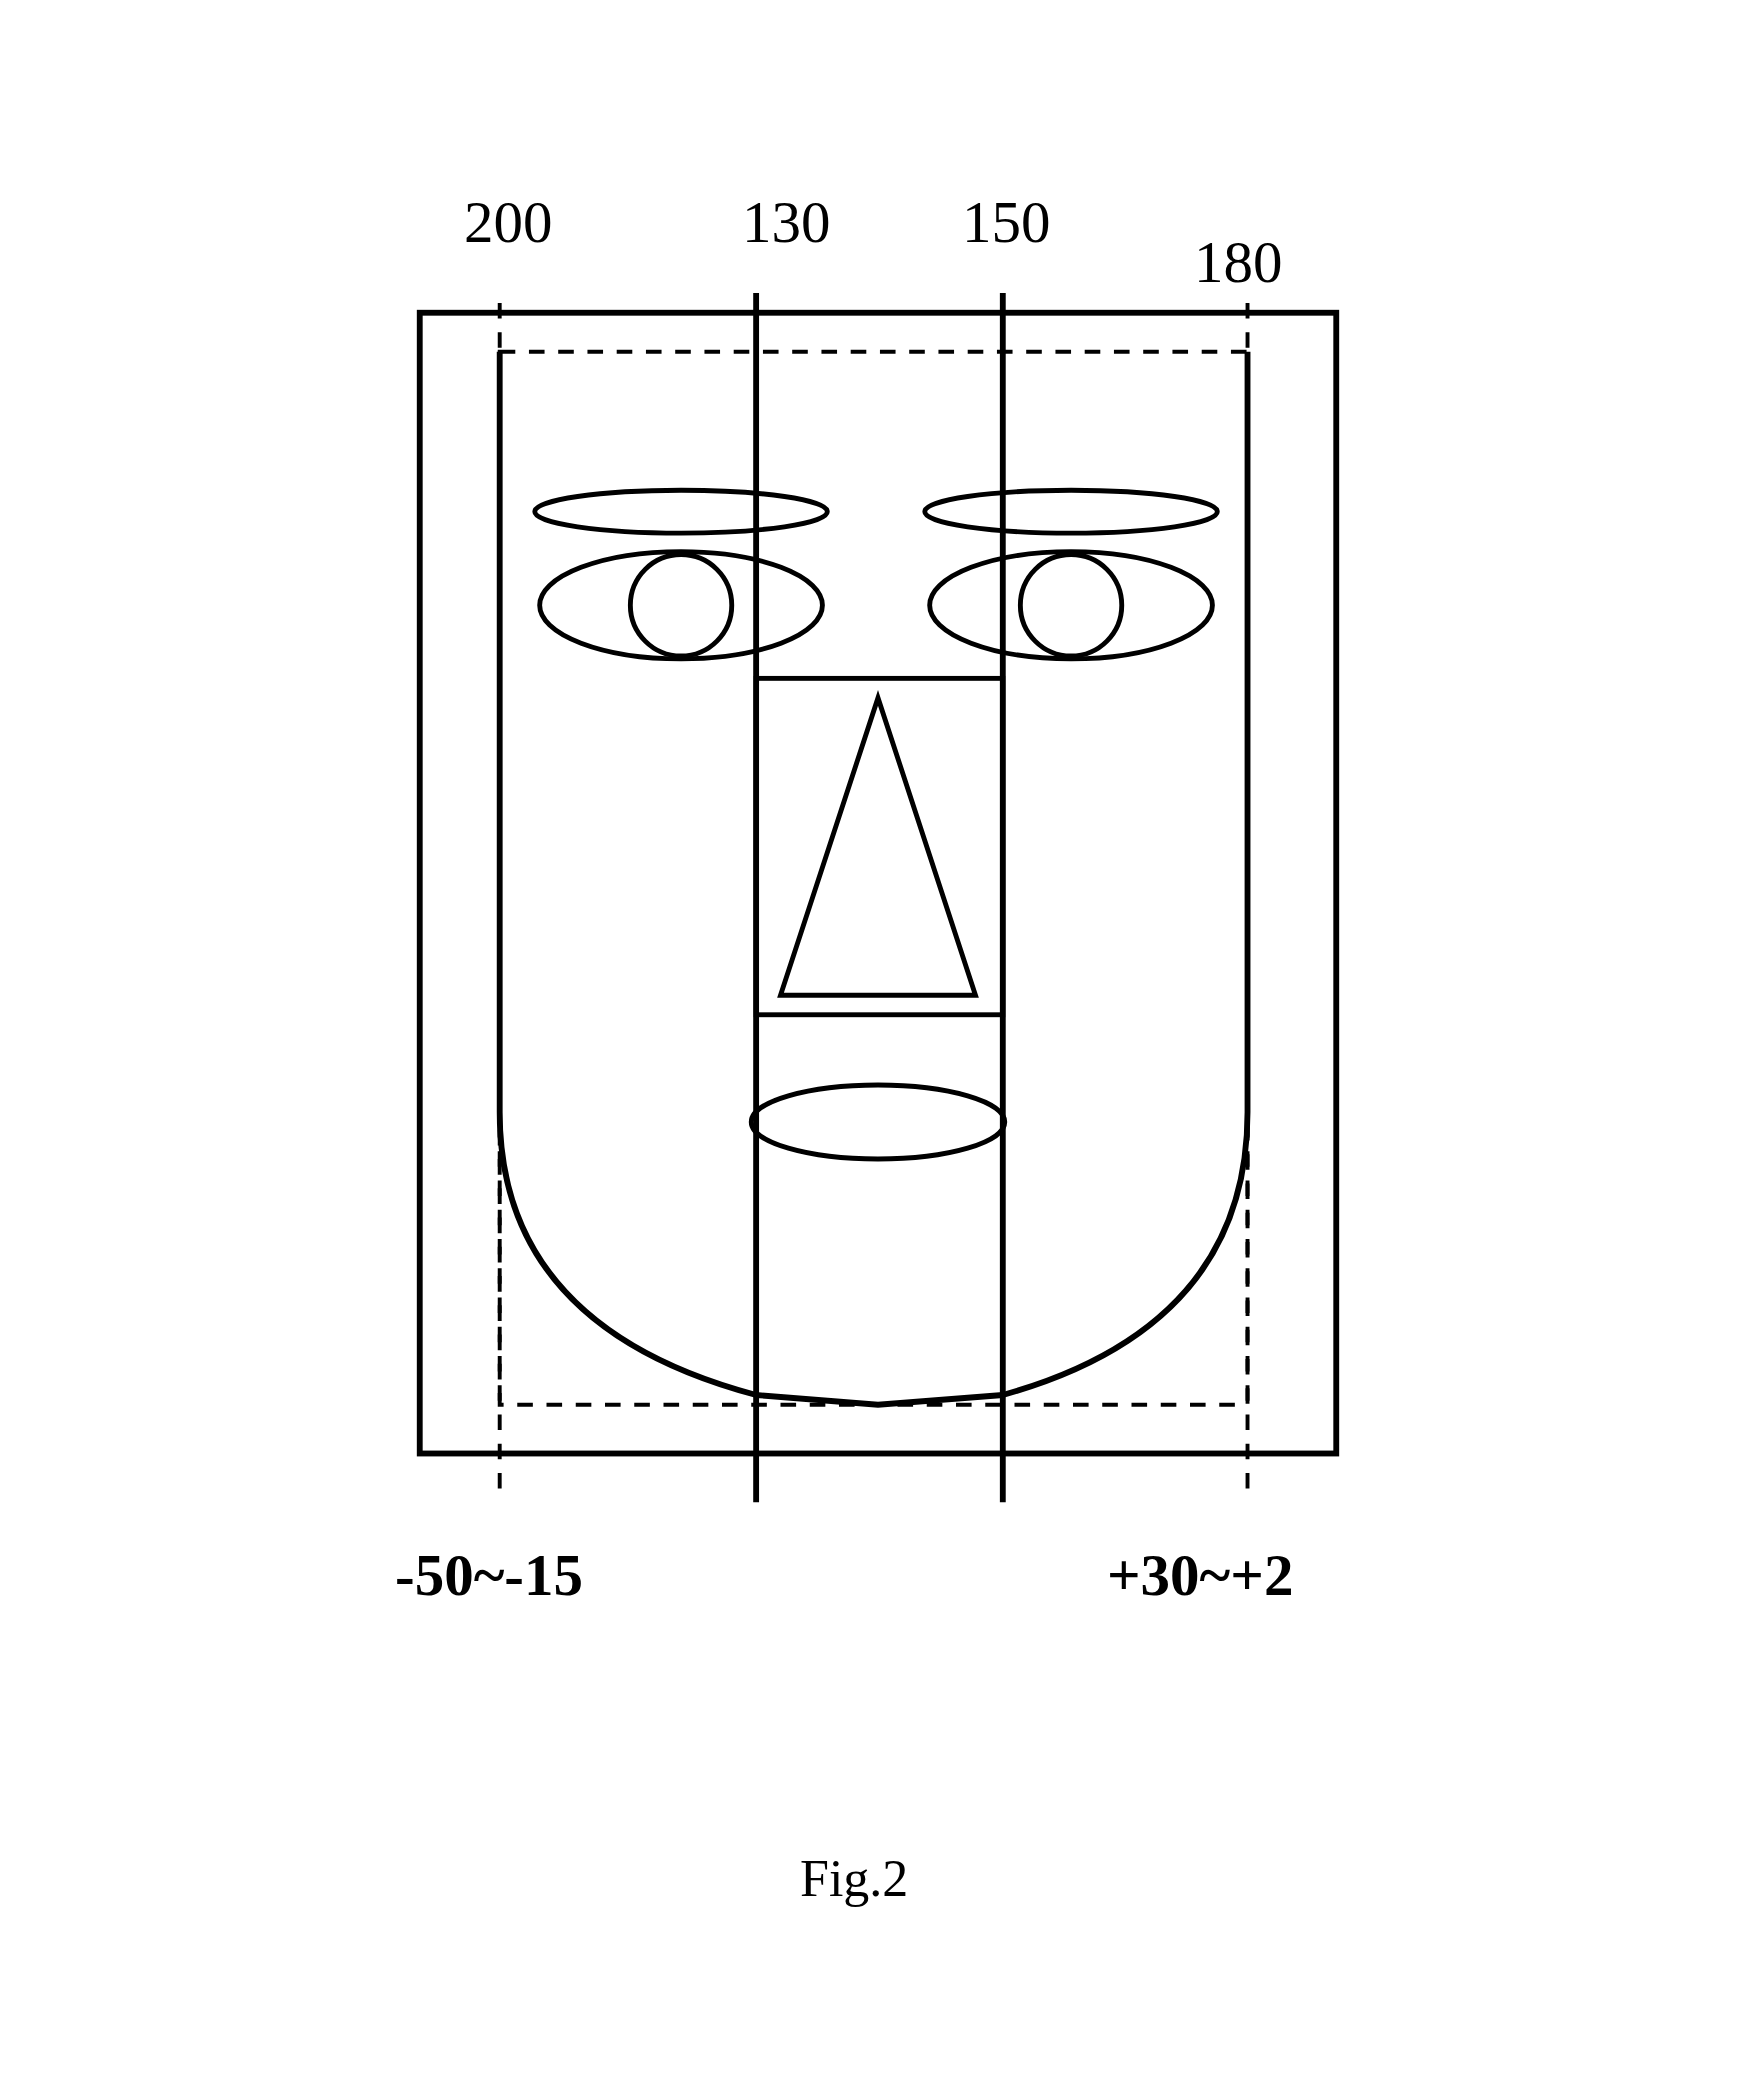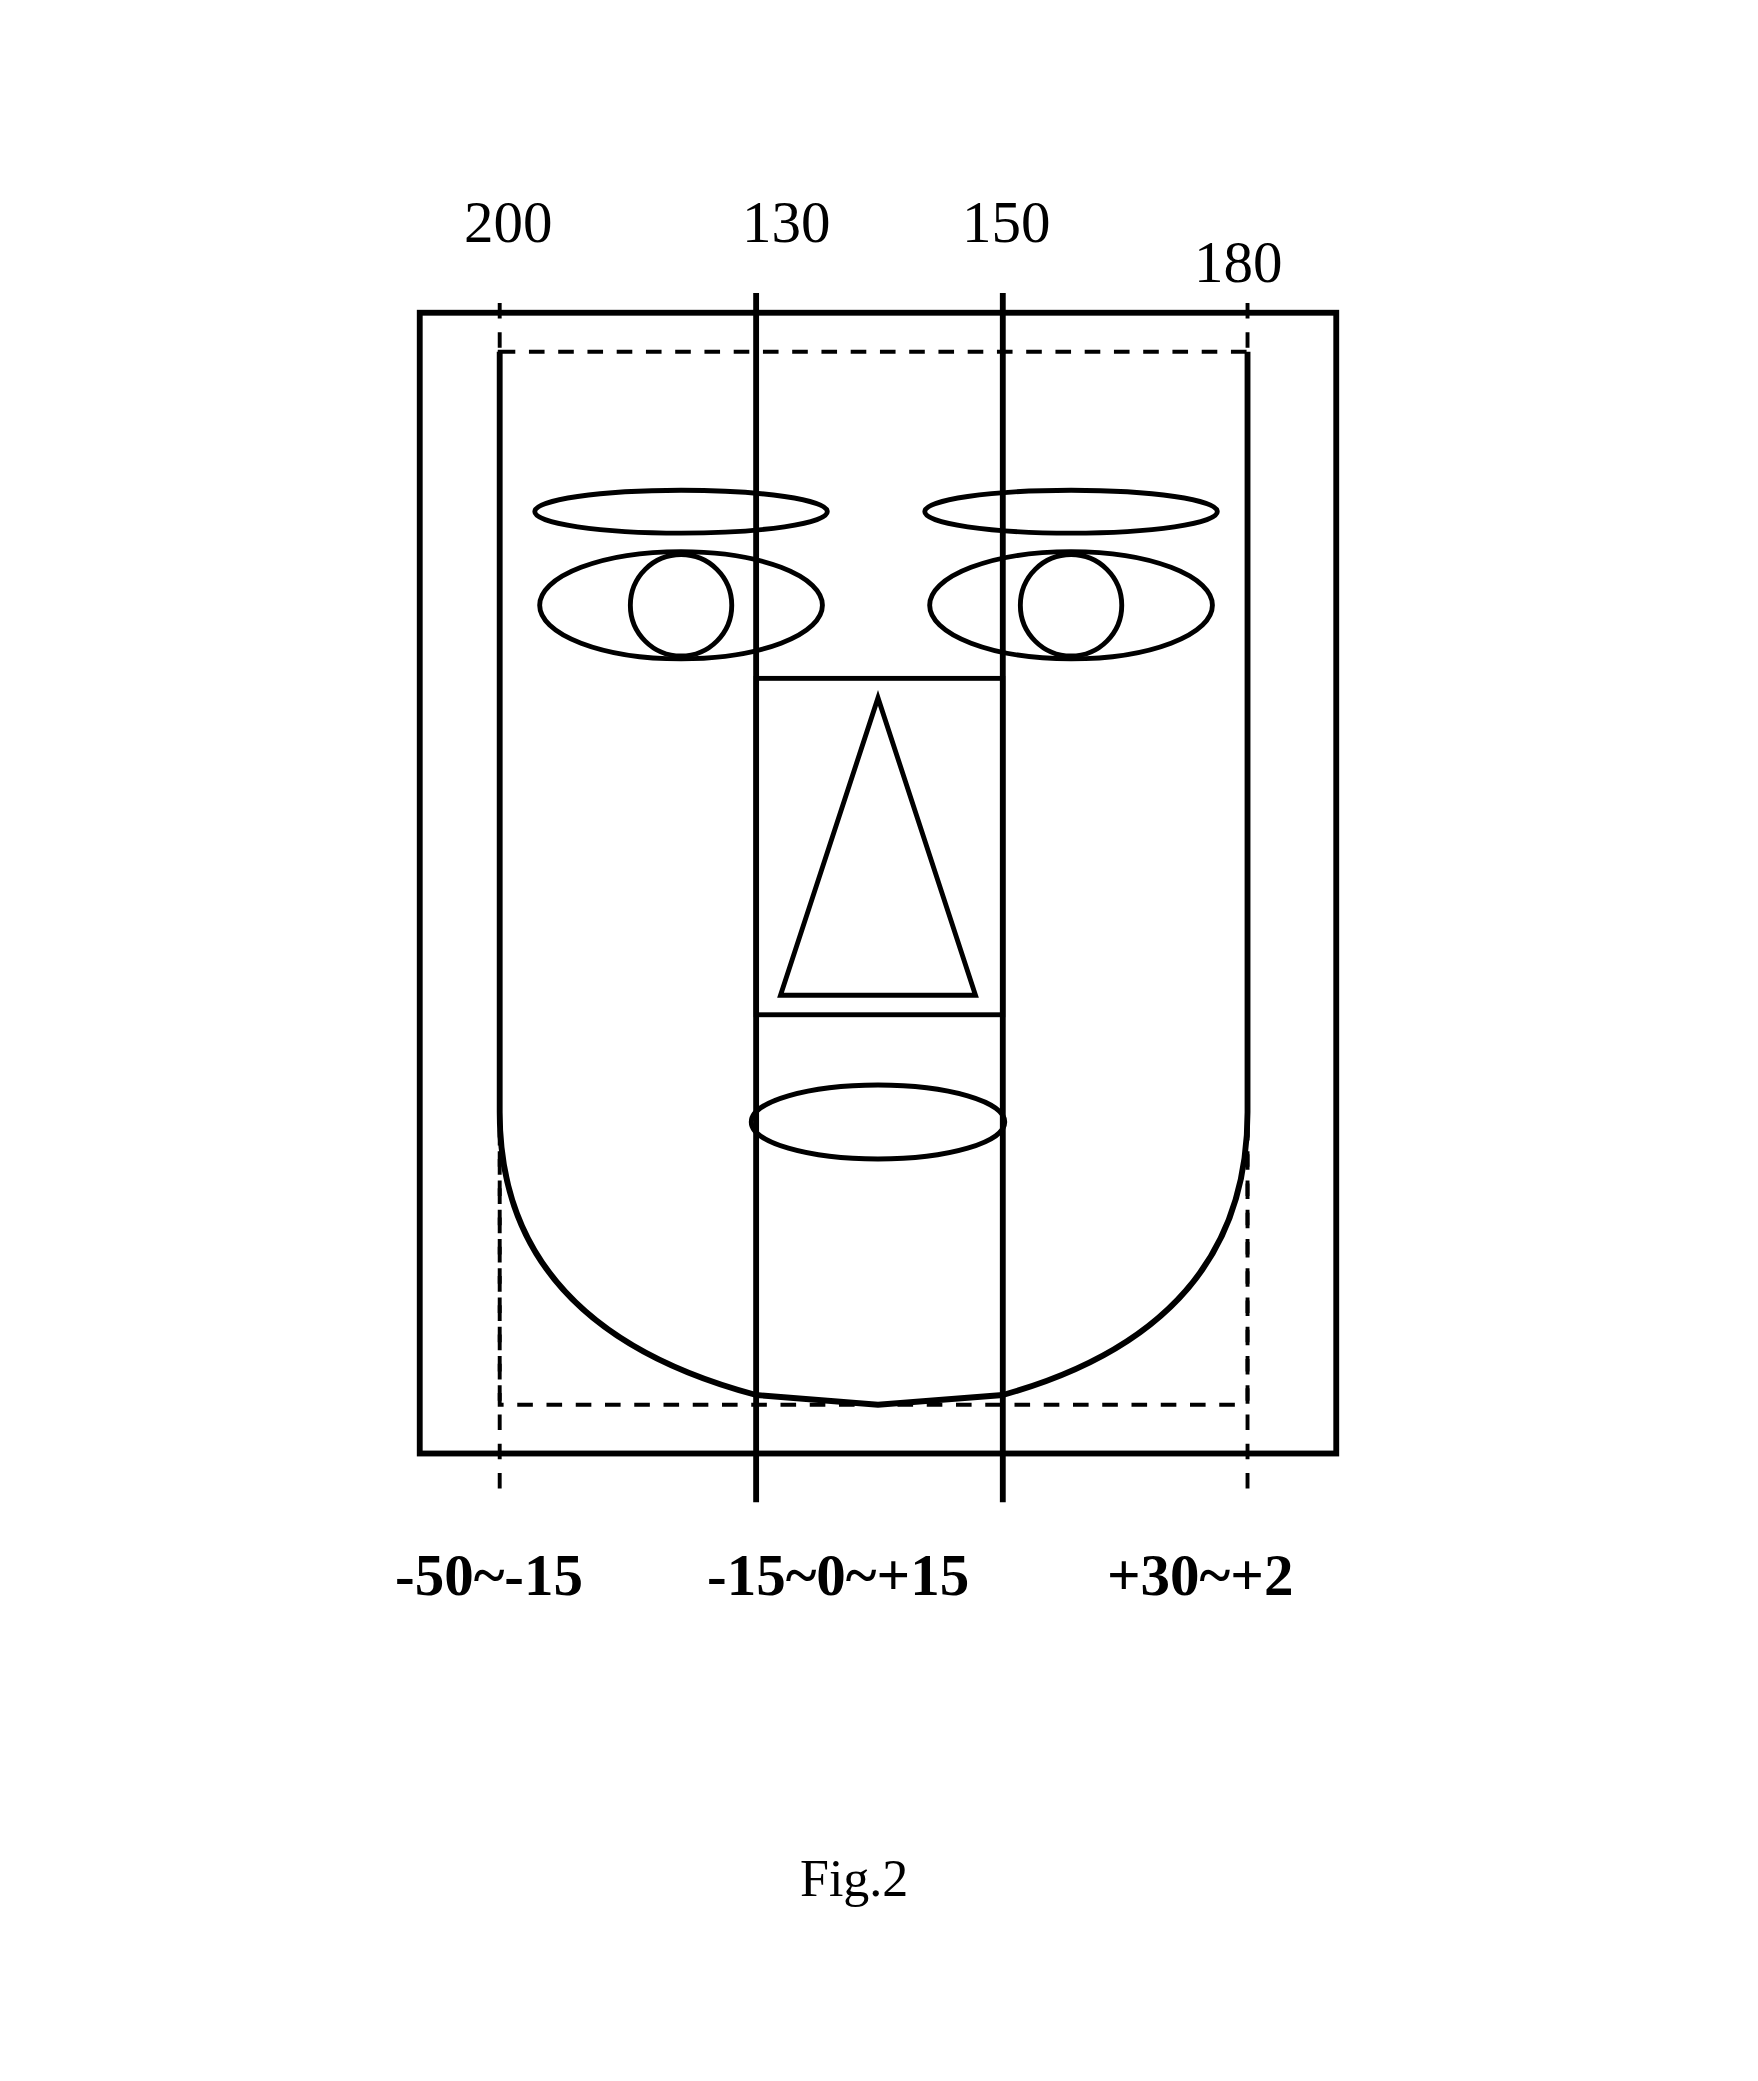--- a/index.html
+++ b/index.html
@@ -44,21 +44,20 @@
 
 <div class="page">
 
 
   <div class="label" style="left:464px; top:193px;">200</div>
   <div class="label" style="left:714px; top:193px;margin-left:28px;">130</div>
   <div class="label" style="left:962px; top:193px;">150</div>
   <div class="label" style="left:1194px; top:193px;margin-top:40px;">180</div>
 
   <div class="label bold" style="left:395px; top:1546px;">-50~-15</div>
-  <div class="label bold" style="left:707px; top:1546px;">-15~0~+15</div>
   <div class="label bold" style="left:1107px; top:1546px;">+30~+2</div>
 
   <div class="caption" style="left:800px; top:1853px;">Fig.2</div>
 
   <div class="diagram">
     <svg viewBox="0 0 1200 1500" xmlns="http://www.w3.org/2000/svg">
 
       <rect x="130" y="20" width="940" height="1170" fill="none" stroke="#000" stroke-width="6"></rect>
 
       <rect x="212" y="60" width="767" height="1080" fill="none" stroke="#000" stroke-width="4" stroke-dasharray="16 14"></rect>

